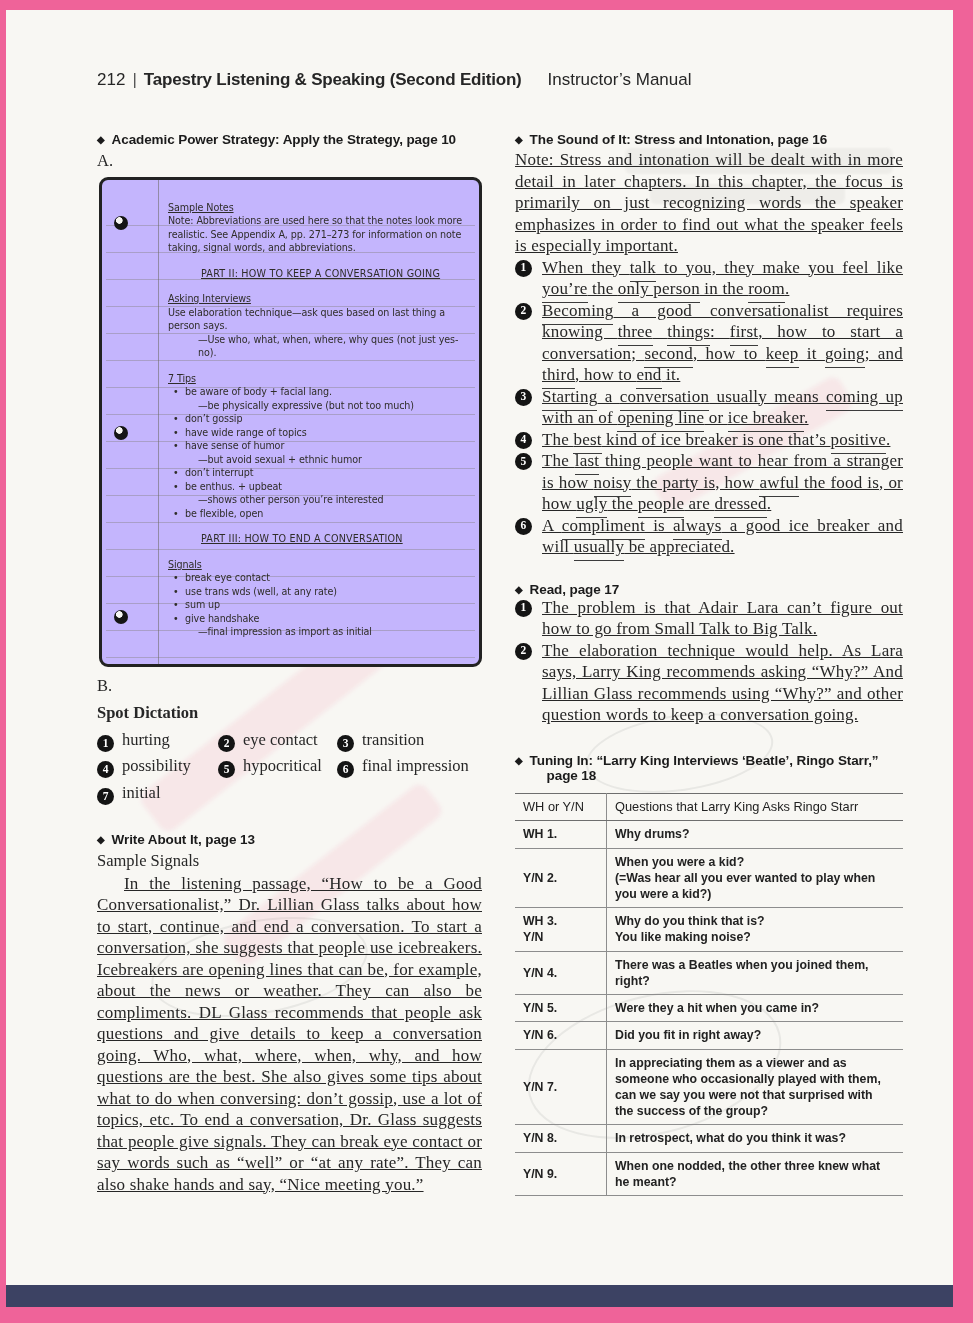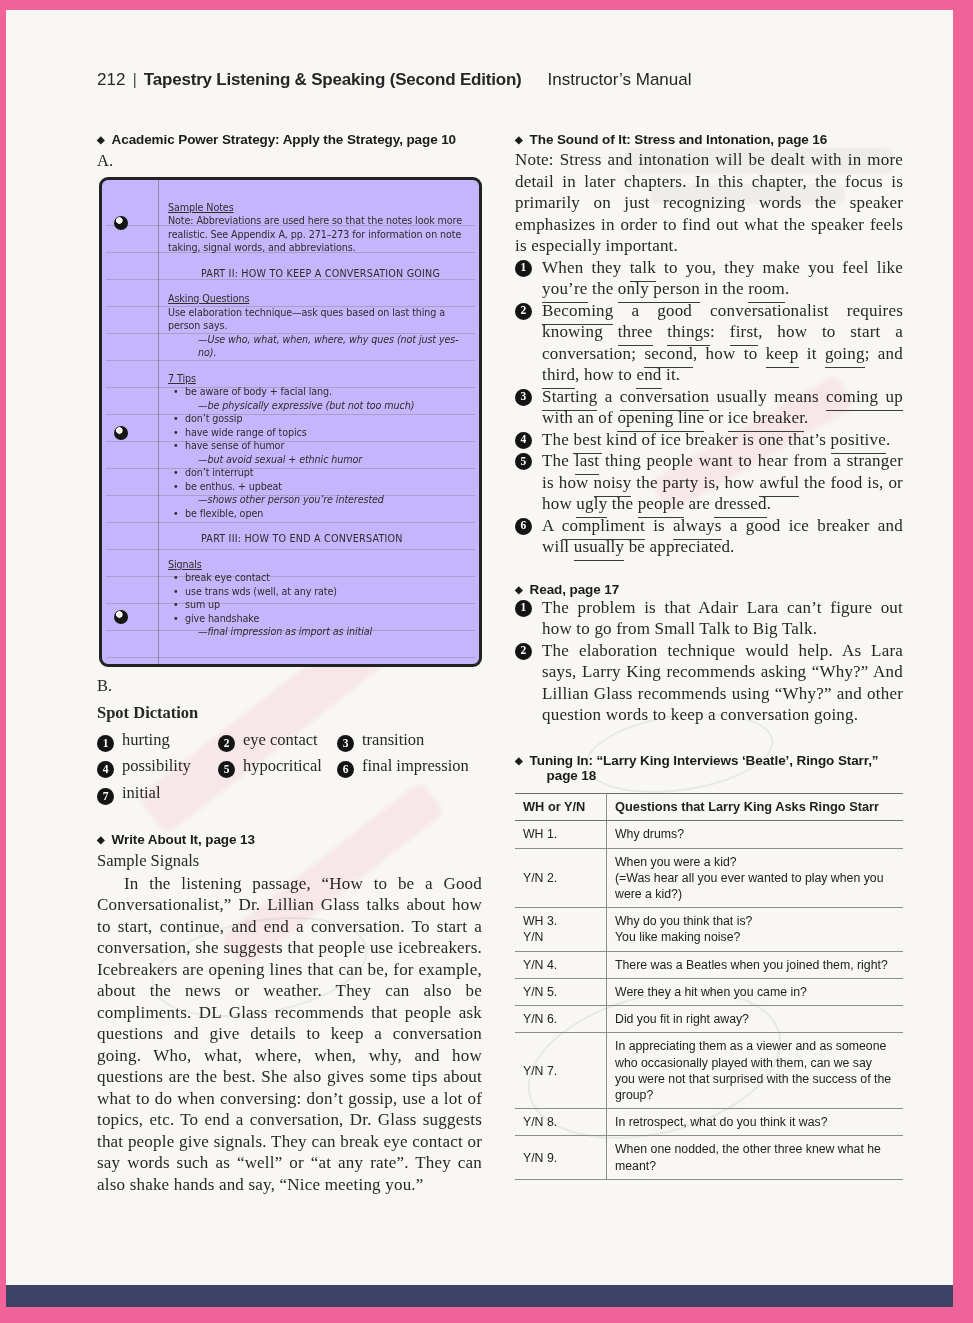--- a/index.html
+++ b/index.html
@@ -26,39 +26,39 @@
   .col-left{position:absolute;left:97px;top:132px;width:385px;}
   .col-right{position:absolute;left:515px;top:132px;width:388px;}
 
   .sans-head{font-family:"Liberation Sans",sans-serif;font-weight:700;font-size:13.5px;
              color:#1b1b1b;display:flex;gap:7px;align-items:baseline;letter-spacing:-0.1px;}
   .sans-head .diamond{font-size:10px;transform:translateY(-1px);}
   .sans-head .indent2{padding-left:17px;display:block;}
 
   .serif{font-family:"Liberation Serif",serif;font-size:17px;line-height:21.5px;color:#272727;}
   .letter-label{font-size:16.5px;margin-top:3px;}
-  .just{text-align:justify;}
+  .just{text-align:justify;text-decoration:underline;}
 
   
   .notebook{position:relative;border:3px solid #222;border-radius:9px;background:#c4b5fd;
             height:484px;margin:5px 0 8px 2px;overflow:hidden;}
   .nb-rules{position:absolute;left:4px;right:4px;top:19px;bottom:4px;
             background:repeating-linear-gradient(to bottom,transparent 0 12.6px,rgba(125,122,114,0.38) 12.6px 13.5px);}
   .nb-margin{position:absolute;left:56px;top:0;bottom:0;width:1px;background:rgba(105,102,95,0.55);}
   .nb-hole{position:absolute;left:12px;width:14px;height:14px;border-radius:50%;
            background:radial-gradient(circle at 38% 32%,#f7f6f2 0 3px,#151515 3.6px);}
   .nb-content{position:relative;margin:21px 10px 0 66px;font-family:"DejaVu Sans",sans-serif;
               font-size:9.6px;line-height:13.5px;color:#2f2d29;letter-spacing:-0.1px;}
   .nb-line{min-height:13.5px;}
   .nb-head{text-decoration:underline;}
-  .nb-part{letter-spacing:0.2px;padding-left:33px;}
+  .nb-part{text-decoration:underline;letter-spacing:0.2px;padding-left:33px;}
   .nb-gap{margin-top:12px;}
   .nb-bullet{position:relative;padding-left:17px;}
   .nb-dot{position:absolute;left:5px;}
-  .nb-dash{padding-left:30px;font-style:italic;}
+  .nb-dash{padding-left:30px;}
 
   
   .spot-title{font-weight:700;font-size:16.5px;margin-top:6px;}
   .spot-row{display:flex;margin-top:5px;}
   .spot-cell{display:flex;align-items:baseline;gap:8px;font-size:16.5px;}
   .spot-cell.c0{width:121px;}
   .spot-cell.c1{width:119px;}
 
   .num-circle{display:inline-flex;align-items:center;justify-content:center;flex:none;
               width:17px;height:17px;border-radius:50%;background:#141414;color:#fff;
@@ -75,23 +75,23 @@
   .r-item .num-circle{position:absolute;left:0;top:3px;transform:none;}
   .u{border-bottom:1.1px solid #3c3c3c;padding-bottom:4px;}
 
   .mt-read{margin-top:24px;}
   .mt-tuning{margin-top:27px;}
 
   
   .qa-table{width:100%;border-collapse:collapse;margin-top:10px;
             font-family:"Liberation Sans",sans-serif;font-size:12.3px;color:#222;}
   .qa-table th,.qa-table td{border-top:1px solid #8d8d8d;padding:5px 9px 5px 8px;
-            text-align:left;vertical-align:middle;white-space:pre-line;line-height:1.32;}
+            text-align:left;vertical-align:middle;white-space:pre-line;line-height:1.32;font-weight:bold;}
   .qa-table tr:last-child td{border-bottom:1px solid #8d8d8d;}
-  .qa-table th{font-weight:700;font-size:12.8px;border-top:1.5px solid #6e6e6e;
+  .qa-table th{font-weight:400;font-size:12.8px;border-top:1.5px solid #6e6e6e;
                border-bottom:1.5px solid #6e6e6e;}
   .qa-table .c-type{width:74px;border-right:1px solid #8d8d8d;}
 </style>
 </head>
 <body>
 
 <div class="page">
   <div class="paper"></div>
   <div class="band-navy"></div>
 
@@ -118,21 +118,21 @@
     <div class="notebook">
       <div class="nb-rules"></div>
       <div class="nb-margin"></div>
       <div class="nb-hole" style="top:36px;"></div>
       <div class="nb-hole" style="top:246px;"></div>
       <div class="nb-hole" style="top:430px;"></div>
       <div class="nb-content">
           <div class="nb-line nb-head">Sample Notes</div>
           <div class="nb-line nb-body">Note: Abbreviations are used here so that the notes look more realistic. See Appendix A, pp. 271–273 for information on note taking, signal words, and abbreviations.</div>
           <div class="nb-line nb-part nb-gap">PART II: HOW TO KEEP A CONVERSATION GOING</div>
-          <div class="nb-line nb-head nb-gap">Asking Questions</div>
+          <div class="nb-line nb-head nb-gap">Asking Interviews</div>
           <div class="nb-line nb-body">Use elaboration technique—ask ques based on last thing a person says.</div>
           <div class="nb-line nb-dash">—Use who, what, when, where, why ques (not just yes-no).</div>
           <div class="nb-line nb-head nb-gap">7 Tips</div>
           <div class="nb-line nb-bullet"><span class="nb-dot">•</span>be aware of body + facial lang.</div>
           <div class="nb-line nb-dash">—be physically expressive (but not too much)</div>
           <div class="nb-line nb-bullet"><span class="nb-dot">•</span>don’t gossip</div>
           <div class="nb-line nb-bullet"><span class="nb-dot">•</span>have wide range of topics</div>
           <div class="nb-line nb-bullet"><span class="nb-dot">•</span>have sense of humor</div>
           <div class="nb-line nb-dash">—but avoid sexual + ethnic humor</div>
           <div class="nb-line nb-bullet"><span class="nb-dot">•</span>don’t interrupt</div>

